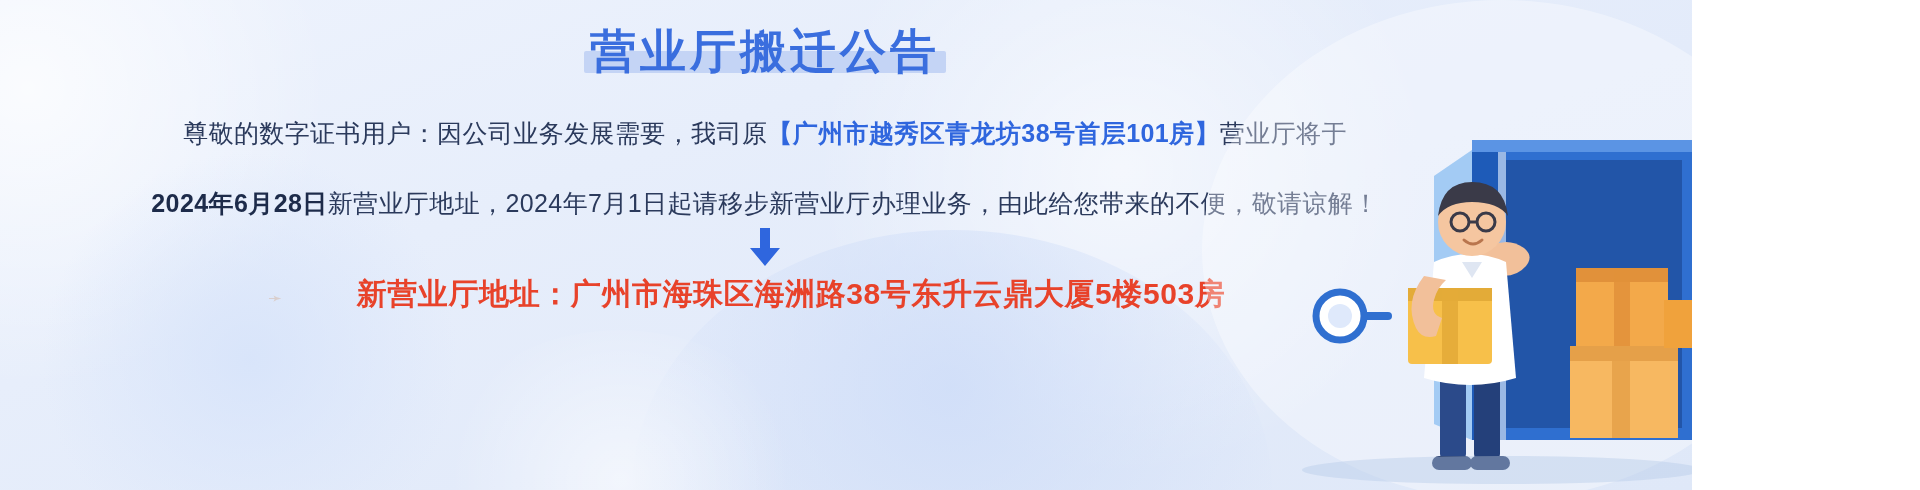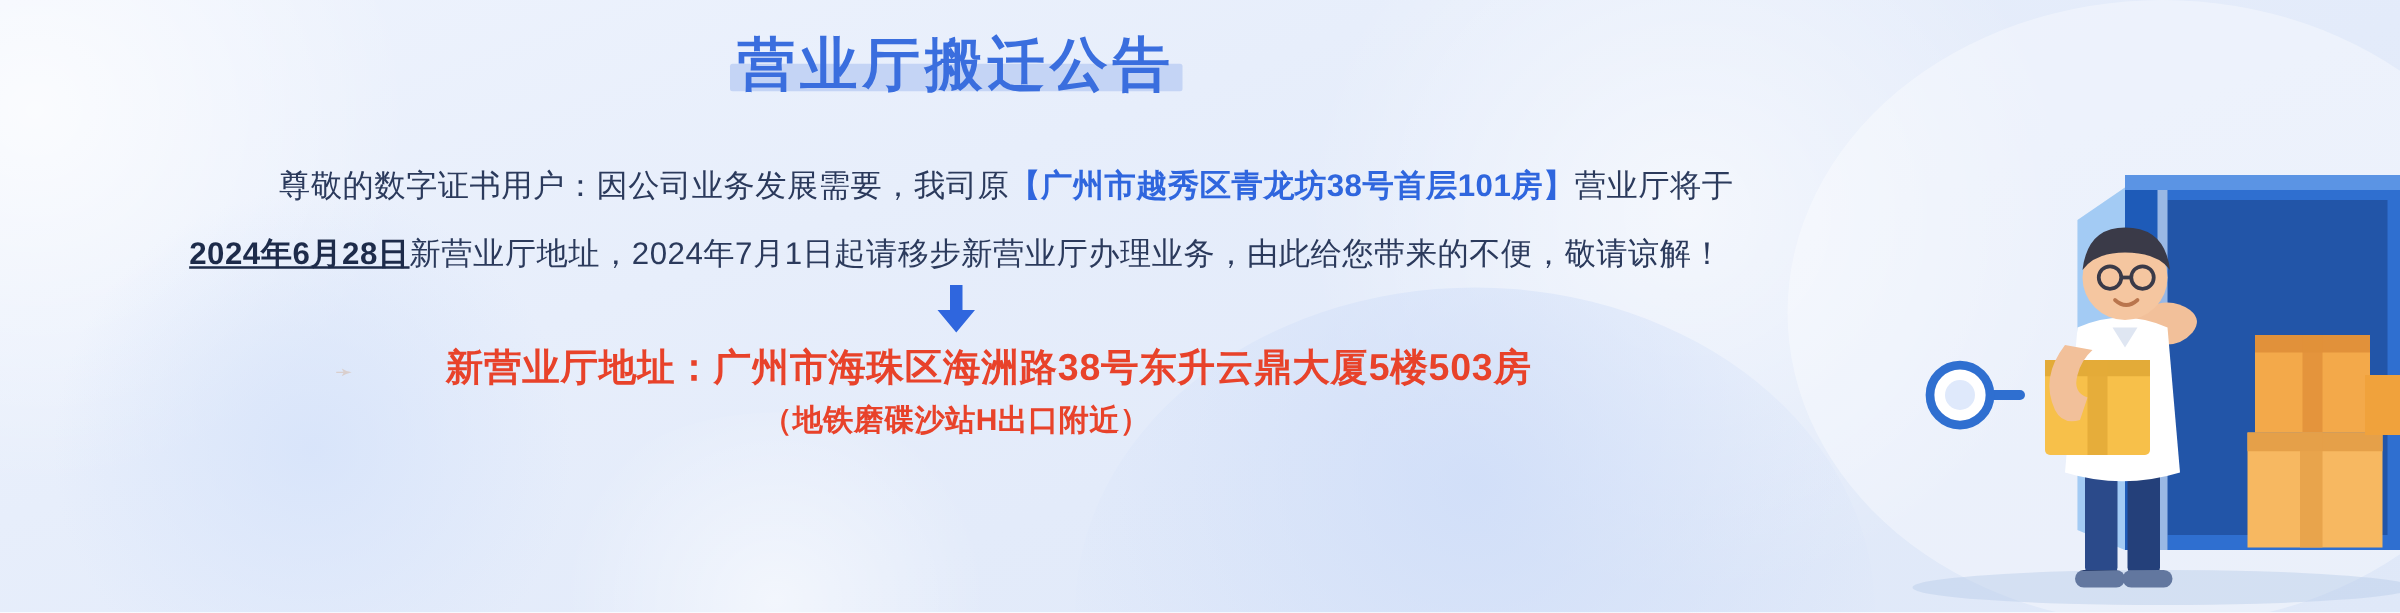--- a/index.html
+++ b/index.html
@@ -1,21 +1,21 @@
 <!DOCTYPE html>
 <html><head>
 <meta charset="utf-8">
 <style>
   html,body{margin:0;padding:0;}
   body{
     width:1920px;height:490px;overflow:hidden;
     font-family:"Liberation Sans","DejaVu Sans",sans-serif;
   }
   #banner{
-    position:relative;width:1920px;height:490px;overflow:hidden;
+    position:relative;width:1692px;height:490px;overflow:hidden;
     background:linear-gradient(160deg,#eef3fd 0%,#e7eefb 35%,#e3ebfa 60%,#dfe8f8 100%);
   }
   
   .blob{position:absolute;border-radius:50%;pointer-events:none;}
   .blob-a{left:-180px;top:-120px;width:520px;height:520px;
     background:radial-gradient(circle at 40% 40%, rgba(255,255,255,.75), rgba(255,255,255,0) 68%);}
   .blob-b{left:40px;top:150px;width:420px;height:420px;
     background:radial-gradient(circle at 50% 50%, rgba(214,227,250,.85), rgba(214,227,250,0) 70%);}
   .blob-c{right:260px;top:-140px;width:620px;height:620px;
     background:radial-gradient(circle at 50% 50%, rgba(255,255,255,.6), rgba(255,255,255,0) 70%);}
@@ -37,24 +37,24 @@
   .title-text{
     position:relative;z-index:1;
     font-size:46px;font-weight:bold;color:#3a6ede;
     letter-spacing:4px;line-height:1.1;
     font-family:"Liberation Sans","DejaVu Sans",sans-serif;
   }
 
   
   .para{position:absolute;left:0;width:1530px;text-align:center;
         color:#2b3a5c;font-size:25px;line-height:1.35;letter-spacing:.4px;}
-  .para-l1{top:133px;padding-left:40px;}
+  .para-l1{top:117px;}
   .para-l2{top:187px;}
   .hl-blue{color:#2f66de;font-weight:bold;}
-  .hl-bold{color:#1d2b4a;font-weight:bold;text-decoration:underline;}
+  .hl-bold{color:#1d2b4a;font-weight:bold;}
 
   
   .arrow-wrap{position:absolute;left:0;top:228px;width:1530px;text-align:center;}
   .arrow-wrap svg{display:inline-block;vertical-align:middle;}
 
   
   .addr-main{position:absolute;left:0;top:274px;width:1530px;text-align:center;
     color:#e8422a;font-size:30px;font-weight:bold;letter-spacing:.6px;margin-left:26px;}
   .addr-sub{position:absolute;left:0;top:320px;width:1530px;text-align:center;
     color:#e8422a;font-size:24px;font-weight:bold;letter-spacing:.4px;}
@@ -97,21 +97,20 @@
       <span>
         <svg width="34" height="40" viewBox="0 0 34 40" aria-hidden="true">
           <path d="M12 0 H22 V20 H32 L17 38 L2 20 H12 Z" fill="#2f66de"></path>
         </svg>
       </span>
     </div>
 
     <div class="mini-arrow">➛</div>
 
     <div class="addr-main">新营业厅地址：广州市海珠区海洲路38号东升云鼎大厦5楼503房</div>
-    <div class="addr-sub">（地铁磨碟沙站H出口附近）</div>
 
   </div>
 
   <div id="illus">
     <svg width="520" height="490" viewBox="0 0 520 490" aria-hidden="true">
 
       <ellipse cx="330" cy="250" rx="300" ry="250" fill="#ffffff" opacity="0.35"></ellipse>
 
       <g>
 

